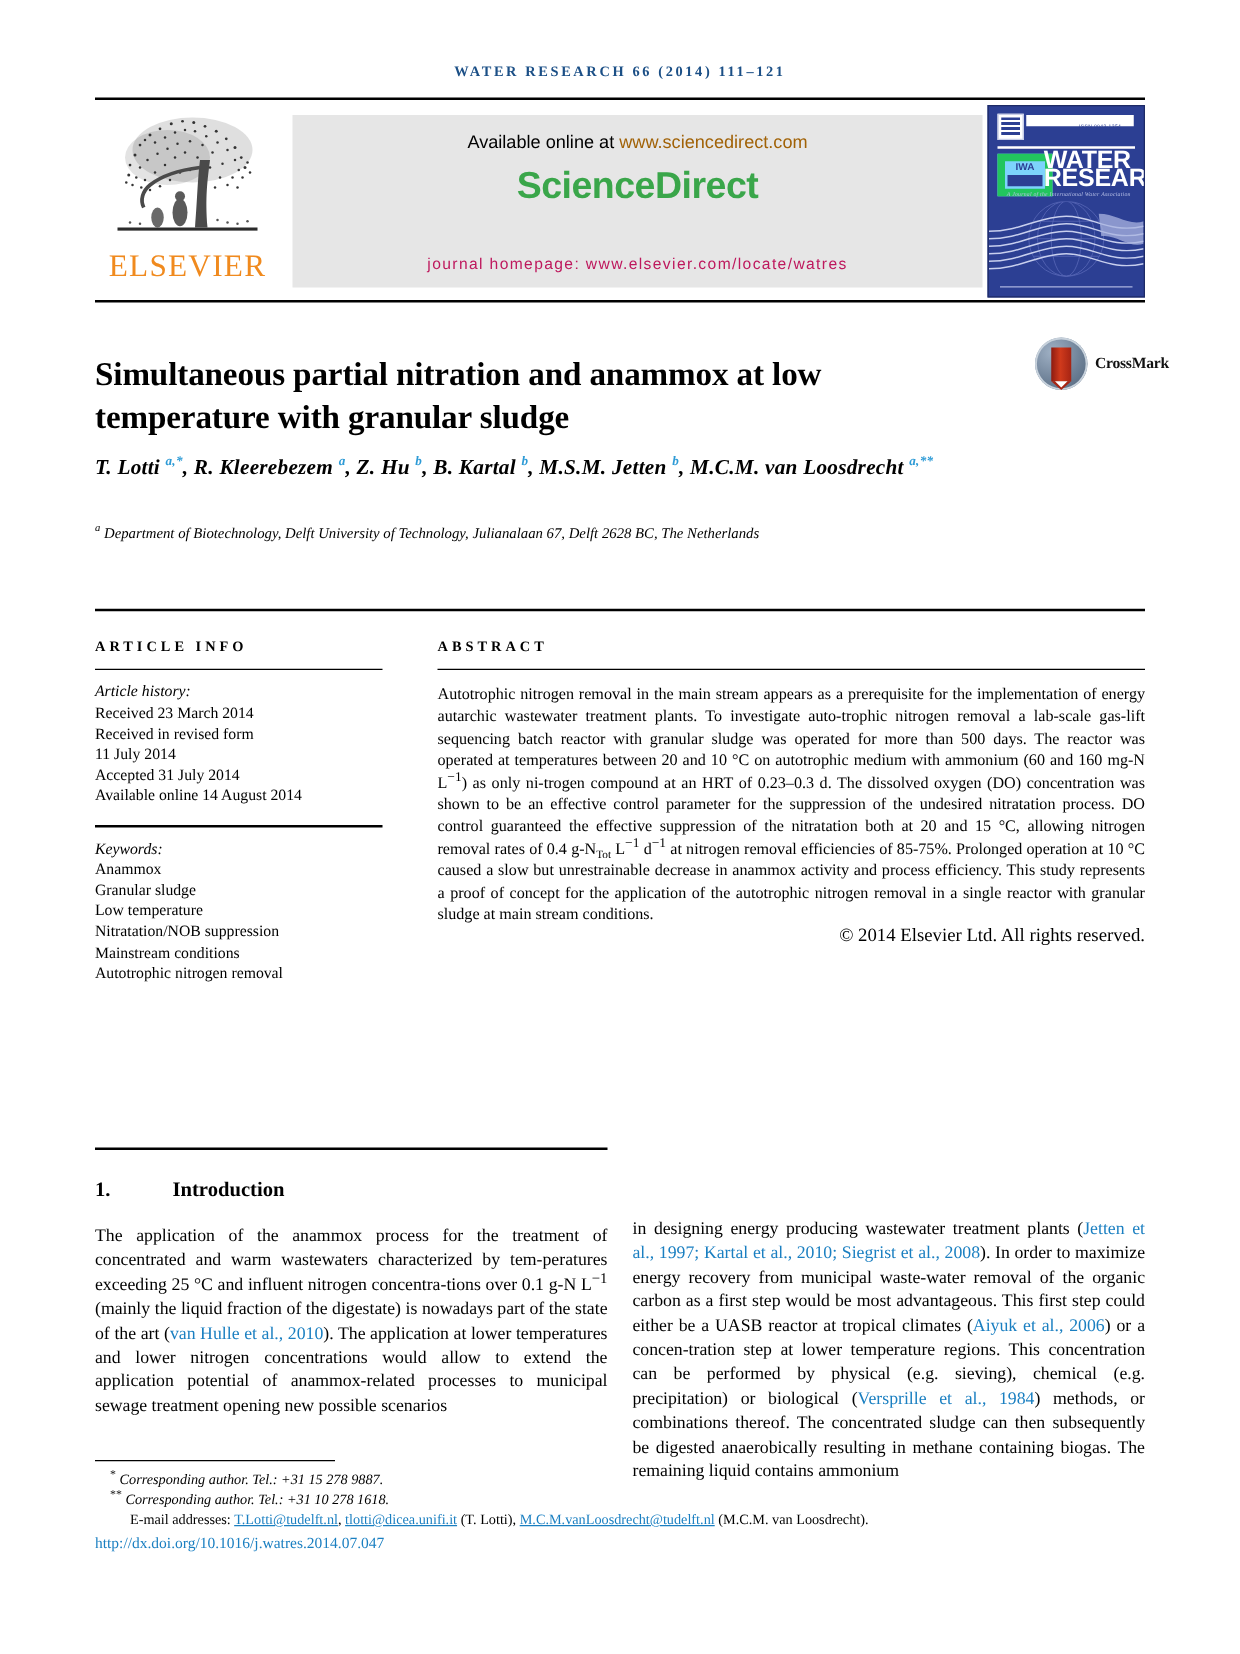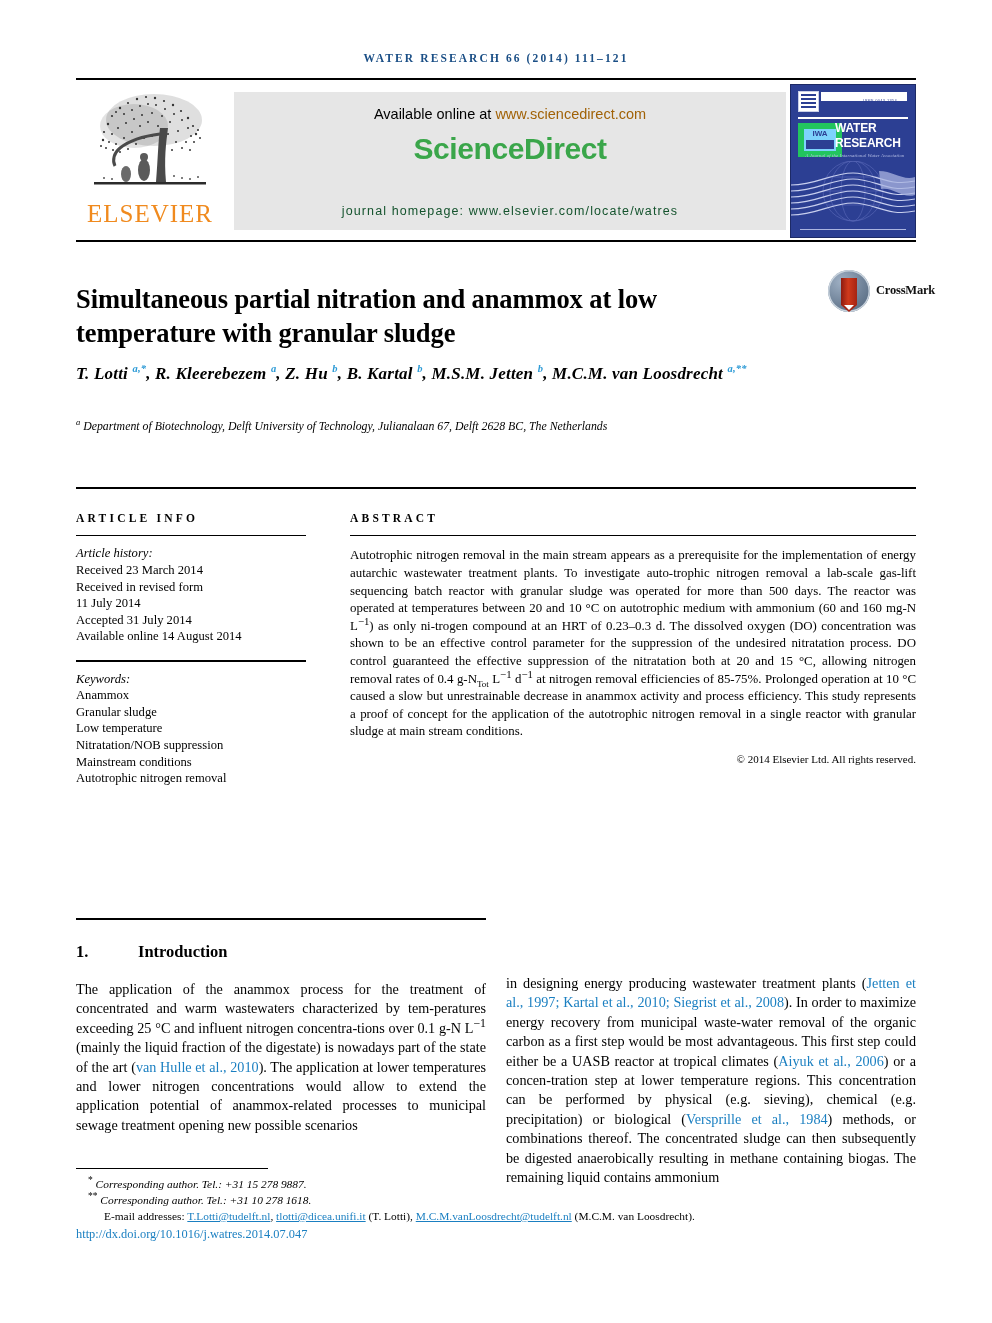--- a/index.html
+++ b/index.html
@@ -115,21 +115,21 @@
     letter-spacing: -0.4px;
   }
   .sd-homepage {
     position: absolute;
     left: 0; bottom: 12px;
     width: 552px;
     text-align: center;
     font-family: "Liberation Sans", sans-serif;
     font-size: 12.5px;
     letter-spacing: 1.1px;
-    color: #14532d;
+    color: #be185d;
   }
 
   
   .journal-cover {
     position: absolute;
     right: 0px;
     top: 0px;
     width: 124px;
     height: 152px;
     background: #2c3f93;
@@ -185,21 +185,21 @@
     position:absolute; left:2px; top:11px; width:28px; height:9px;
     background:#2c3f93;
   }
   .jc-title {
     position: absolute;
     left: 44px; top: 36px;
     width: 76px;
     color: #ffffff;
     font-family: "Liberation Sans", sans-serif;
     font-weight: bold;
-    font-size: 12px;
+    font-size: 20px;
     line-height: 15px;
     letter-spacing: -0.2px;
   }
   .jc-sub {
     position: absolute;
     left: 12px; top: 68px;
     width: 104px;
     text-align: center;
     color: #b9c2e8;
     font-family: "Liberation Serif", serif;
@@ -373,24 +373,23 @@
     background: #000;
     margin: 11px 0 11px 0;
   }
   .abs-body {
     font-family: "Liberation Serif", serif;
     font-size: 12.9px;
     line-height: 17.6px;
     text-align: justify;
   }
   .abs-copy {
-    margin-top: 12px;
     text-align: right;
     font-family: "Liberation Serif", serif;
-    font-size: 11px;
+    font-size: 15px;
   }
 
   
   .rule-intro {
     position: absolute;
     left: 76px;
     top: 918px;
     width: 410px;
     height: 2px;
     background: #000;

